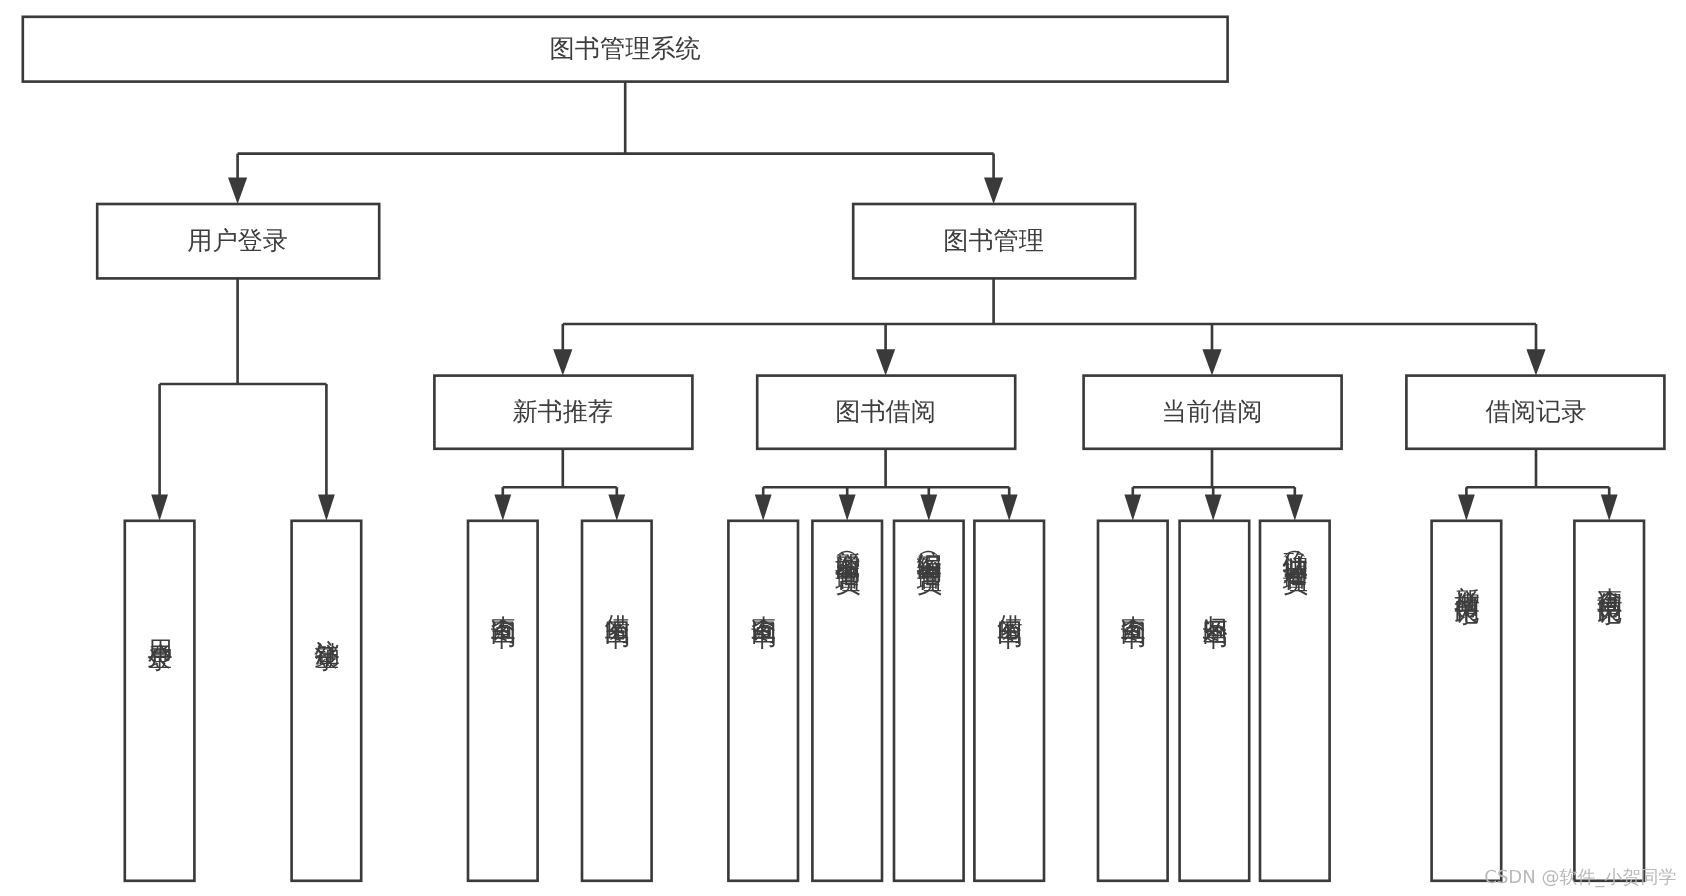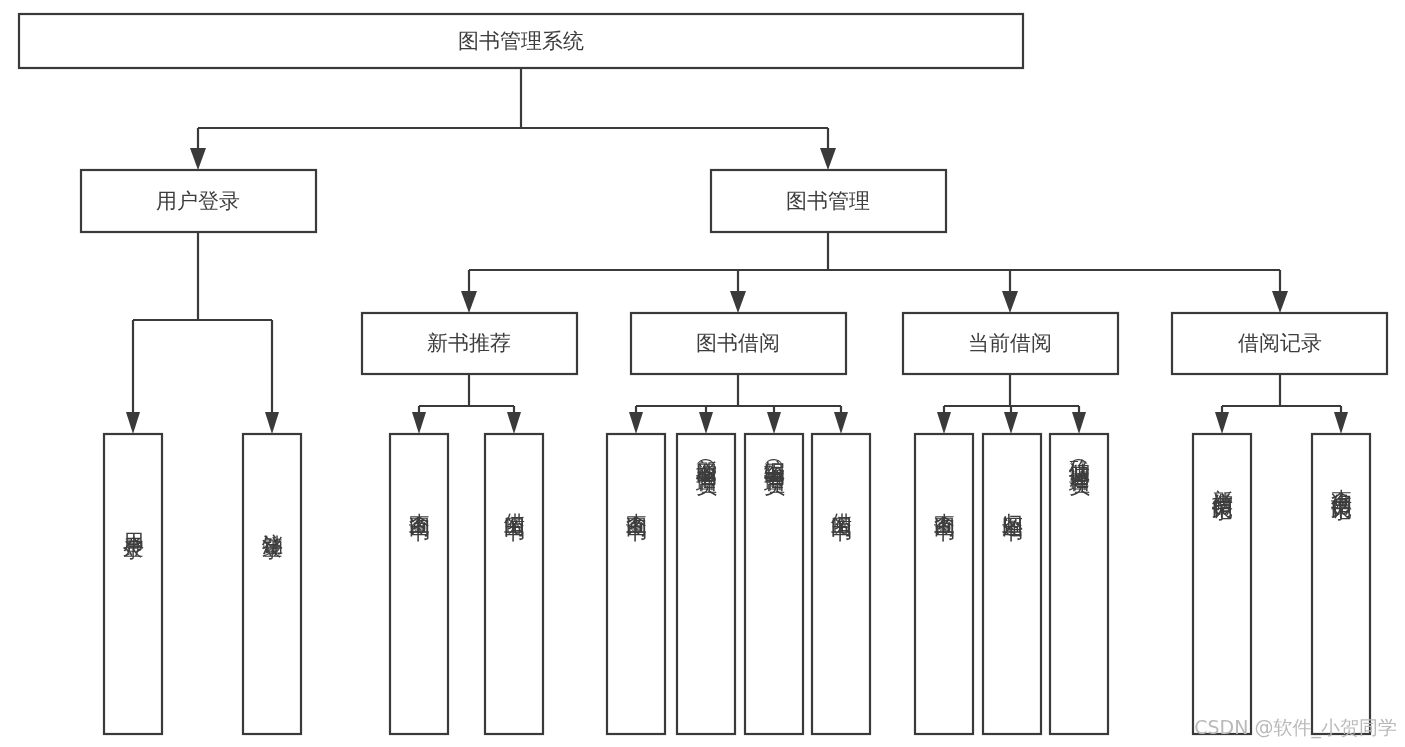--- a/index.html
+++ b/index.html
@@ -9,21 +9,21 @@
   .node-rect{fill:#ffffff;stroke:#3a3a3a;stroke-width:2.2;}
   .edge{stroke:#3a3a3a;stroke-width:2.2;fill:none;stroke-linecap:butt;}
   .arrow-head{fill:#3a3a3a;stroke:none;}
   .node-label{fill:#3d3d3d;font-family:"DejaVu Sans","Liberation Sans",sans-serif;
               font-size:21px;text-anchor:middle;dominant-baseline:middle;}
   .leaf-label-wrap{position:absolute;display:flex;align-items:flex-start;
                    justify-content:center;box-sizing:border-box;pointer-events:none;}
   .leaf-text{writing-mode:vertical-rl;text-orientation:upright;
              font-size:21px;color:#3d3d3d;line-height:1.0;letter-spacing:2.5px;
              white-space:nowrap;text-align:center;}
-  .watermark{position:absolute;right:8px;bottom:6px;font-size:19px;
+  .watermark{position:absolute;right:8px;bottom:6px;font-size:15px;
              color:#b9b9b9;font-family:"DejaVu Sans","Liberation Sans",sans-serif;
              white-space:nowrap;margin-top:20px;}
 </style>
 </head>
 <body>
 
 <svg id="diagram" viewBox="0 0 1405 747">
 
   <g>
 

